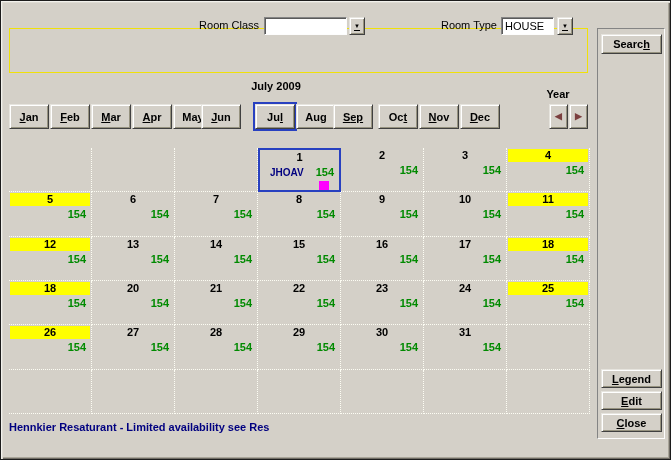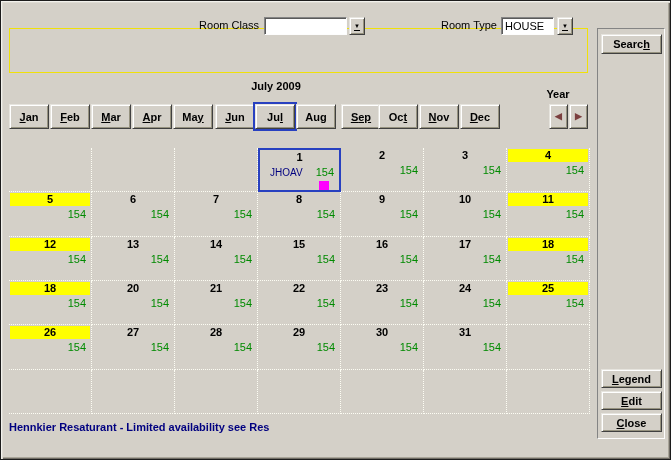--- a/index.html
+++ b/index.html
@@ -47,21 +47,21 @@
     display:grid;grid-template-columns:repeat(7,1fr);}
   .day-header{font-weight:bold;text-align:center;line-height:14px;}
   .day-header.weekend{background:var(--yellow);}
   
   .calendar-grid{position:absolute;left:8px;top:147px;width:581px;height:266px;
     display:grid;grid-template-columns:repeat(7,1fr);grid-template-rows:repeat(6,1fr);}
   .cell{position:relative;border-right:1px dotted #fdfdf4;border-bottom:1px dotted #fdfdf4;
     box-sizing:border-box;overflow:hidden;}
   .cell .day-num{text-align:center;font-weight:bold;height:13px;line-height:13px;margin:1px 1px 0 1px;}
   .cell.weekend .day-num{background:var(--yellow);}
-  .cell .mid{display:flex;justify-content:flex-end;align-items:baseline;padding:2px 5px 0 10px;font-weight:normal;}
+  .cell .mid{display:flex;justify-content:flex-end;align-items:baseline;padding:2px 5px 0 10px;font-weight:bold;}
   .cell .mid .label{color:var(--navy);display:none;font-size:10px;}
   .cell .mid.has-label{justify-content:space-between;}
   .cell .mid.has-label .label{display:inline;}
   .avail{color:var(--green);}
   .cell.selected{border:2px solid var(--selblue);}
   .marker{display:none;width:10px;height:9px;background:var(--magenta);margin:3px 10px 0 auto;}
   .marker.show{display:block;}
   
   .status-message{position:absolute;left:8px;top:420px;width:560px;color:var(--navy);font-weight:bold;}
 </style>
@@ -88,24 +88,24 @@
 
   <div class="month-title">July 2009</div>
   <div class="year-label">Year</div>
 
   <div class="month-row">
       <button class="btn month-btn" style="left: 0px;"><span class="pre"></span><span class="mn">J</span><span class="post">an</span></button>
       <button class="btn month-btn" style="left: 41px;"><span class="pre"></span><span class="mn">F</span><span class="post">eb</span></button>
       <button class="btn month-btn" style="left: 82px;"><span class="pre"></span><span class="mn">M</span><span class="post">ar</span></button>
       <button class="btn month-btn" style="left: 123px;"><span class="pre"></span><span class="mn">A</span><span class="post">pr</span></button>
       <button class="btn month-btn" style="left: 164px;"><span class="pre">Ma</span><span class="mn">y</span><span class="post"></span></button>
-      <button class="btn month-btn" style="left: 206px;"><span class="pre"></span><span class="mn">J</span><span class="post">un</span></button>
+      <button class="btn month-btn" style="left: 192px;"><span class="pre"></span><span class="mn">J</span><span class="post">un</span></button>
       <button class="btn month-btn selected" style="left: 246px;"><span class="pre">Ju</span><span class="mn">l</span><span class="post"></span></button>
       <button class="btn month-btn" style="left: 287px;"><span class="pre">Aug</span><span class="mn"></span><span class="post"></span></button>
-      <button class="btn month-btn" style="left: 332px; text-decoration: underline;"><span class="pre"></span><span class="mn">S</span><span class="post">ep</span></button>
+      <button class="btn month-btn" style="left: 324px; text-decoration: underline;"><span class="pre"></span><span class="mn">S</span><span class="post">ep</span></button>
       <button class="btn month-btn" style="left: 369px;"><span class="pre">Oc</span><span class="mn">t</span><span class="post"></span></button>
       <button class="btn month-btn" style="left: 410px;"><span class="pre"></span><span class="mn">N</span><span class="post">ov</span></button>
       <button class="btn month-btn" style="left: 451px;"><span class="pre"></span><span class="mn">D</span><span class="post">ec</span></button>
     </div>
   <button class="btn year-arrow" style="left:548px;"><span>◀</span></button>
   <button class="btn year-arrow" style="left:568px;"><span>▶</span></button>
 
 
   <div class="calendar-grid">
       <div class="cell empty">

